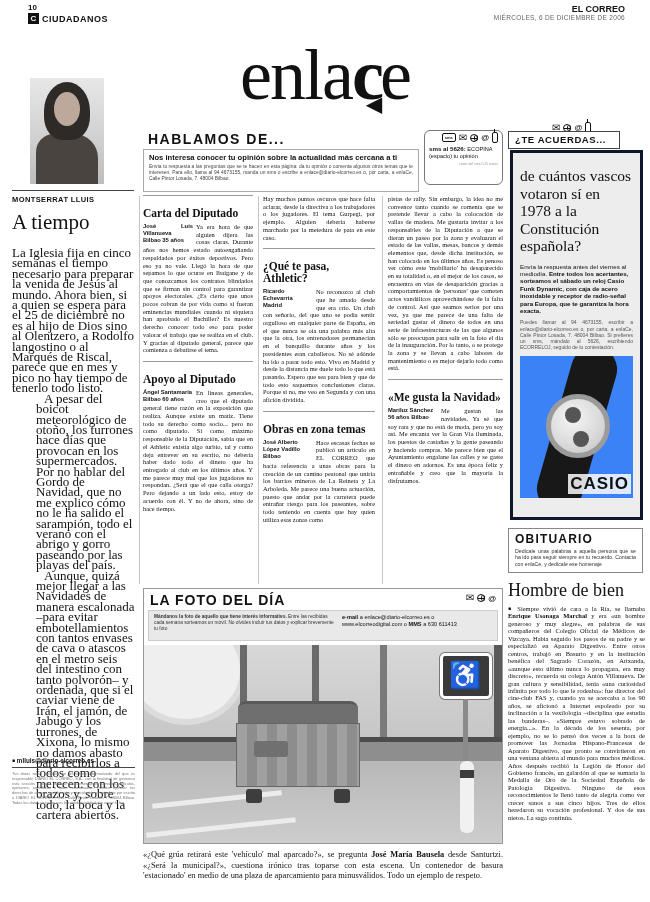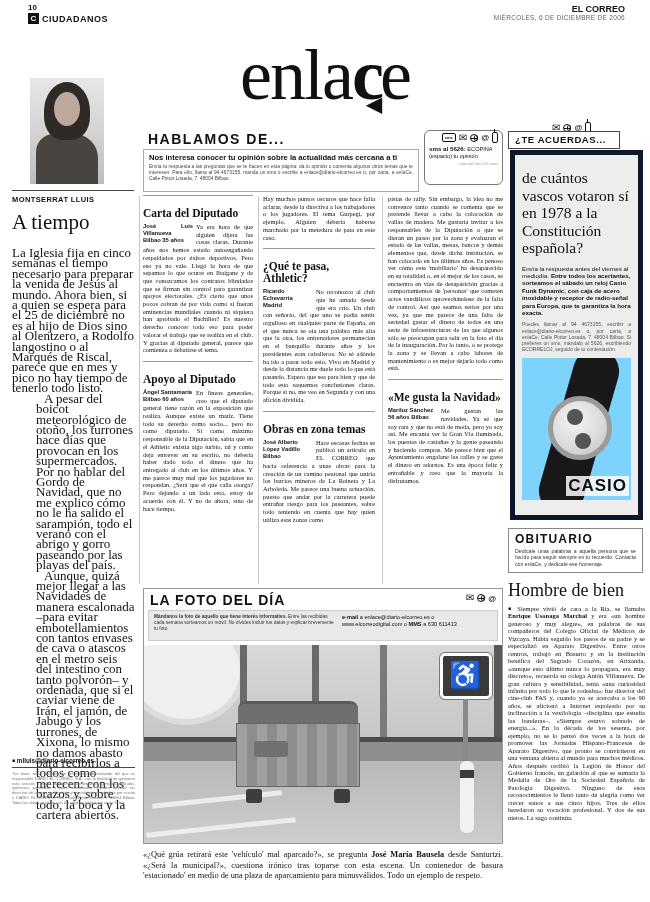--- a/index.html
+++ b/index.html
@@ -90,25 +90,25 @@
     color:#fff; font-size:26px; line-height:40px; text-align:center; box-shadow:0 0 0 1px #777; }
   .sign-pole { position:absolute; left:319px; top:54px; width:5px; height:62px; background:#8a8a8a; }
   .white-post { position:absolute; left:316px; top:116px; width:14px; height:72px; background:#f1f1f1; border-radius:6px; }
   .white-post::before { content:""; position:absolute; left:0; right:0; top:9px; height:8px; background:#3c3c3c; }
   .foto-caption { left:143px; top:850px; width:360px; font-size:8.4px; line-height:10.6px; text-align:justify; }
 
   
   .ta-icons { left:552px; top:122px; }
   .ta-header { left:508px; top:131px; width:112px; border:1px solid #444; background:#fff; padding:2px 6px 3px;
     font:bold 9.5px/11px "Liberation Sans", sans-serif; letter-spacing:.6px; z-index:3; }
-  .ta-panel { left:510px; top:150px; width:133px; height:370px; background:#ededed; border:5px solid #0f172a; padding:14px 7px 0; z-index:1; }
+  .ta-panel { left:510px; top:150px; width:133px; height:370px; background:#ededed; border:3px solid #0f172a; padding:14px 7px 0; z-index:1; }
   .ta-question { font-size:15.5px; line-height:17.5px; }
   .ta-prize { margin-top:8px; font:6.2px/7.4px "Liberation Sans", sans-serif; }
   .ta-howto { margin-top:5px; font:5px/6.2px "Liberation Sans", sans-serif; color:#555; text-align:justify; }
-  .watch { position:relative; margin-top:6px; height:142px; background:#7dd3fc; overflow:hidden; }
+  .watch { position:relative; margin-top:6px; height:142px; background:#3b82f6; overflow:hidden; }
   .w-strap { position:absolute; left:34px; top:-12px; width:46px; height:170px; background:#181818; border-radius:24px; transform:rotate(16deg); }
   .w-face { position:absolute; left:26px; top:38px; width:64px; height:64px; border-radius:50%; border:5px solid #9b9b9b;
     background:radial-gradient(circle at 40% 35%, #f5f5f5 0%, #d9d9d9 60%, #bcbcbc 100%); }
   .w-sub { position:absolute; width:16px; height:16px; border-radius:50%; background:#555; }
   .w-brand { position:absolute; right:2px; bottom:4px; font:bold 17px "Liberation Sans", sans-serif; letter-spacing:1px; color:#111; background:rgba(251,251,251,.85); padding:0 2px; }
 
   .obit-box { left:508px; top:528px; width:135px; border:1px solid #888; background:#fff; padding:3px 6px 5px; }
   .obit-title { font:bold 12px "Liberation Sans", sans-serif; letter-spacing:1.2px; margin-bottom:2px; }
   .obit-text { font:5.2px/6.3px "Liberation Sans", sans-serif; color:#333; text-align:justify; }
 

